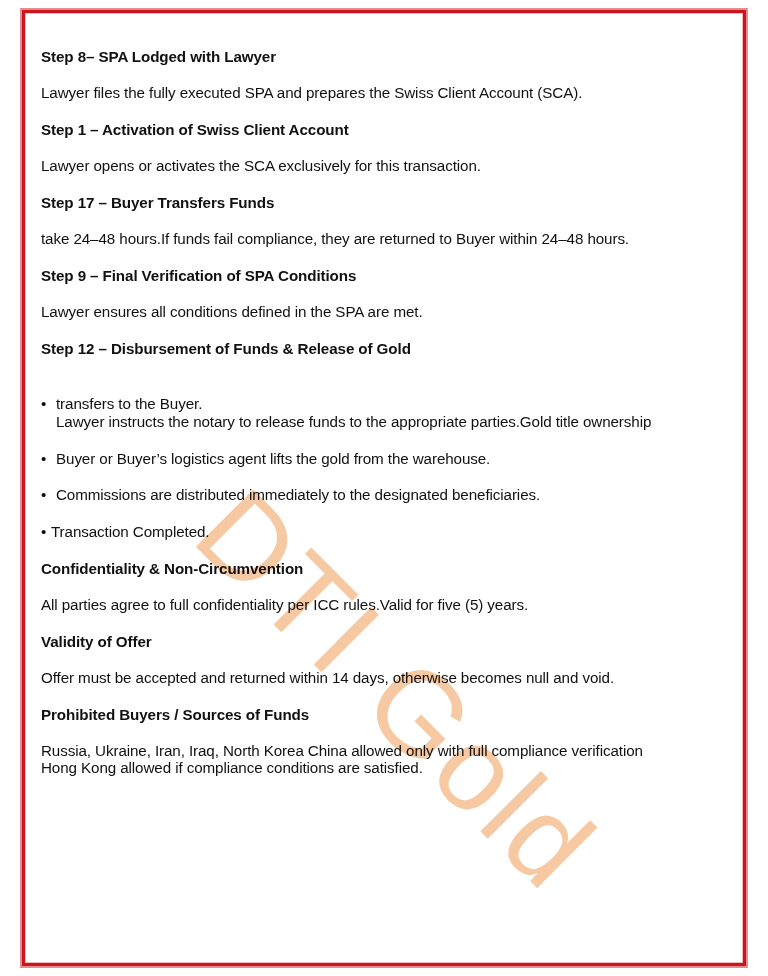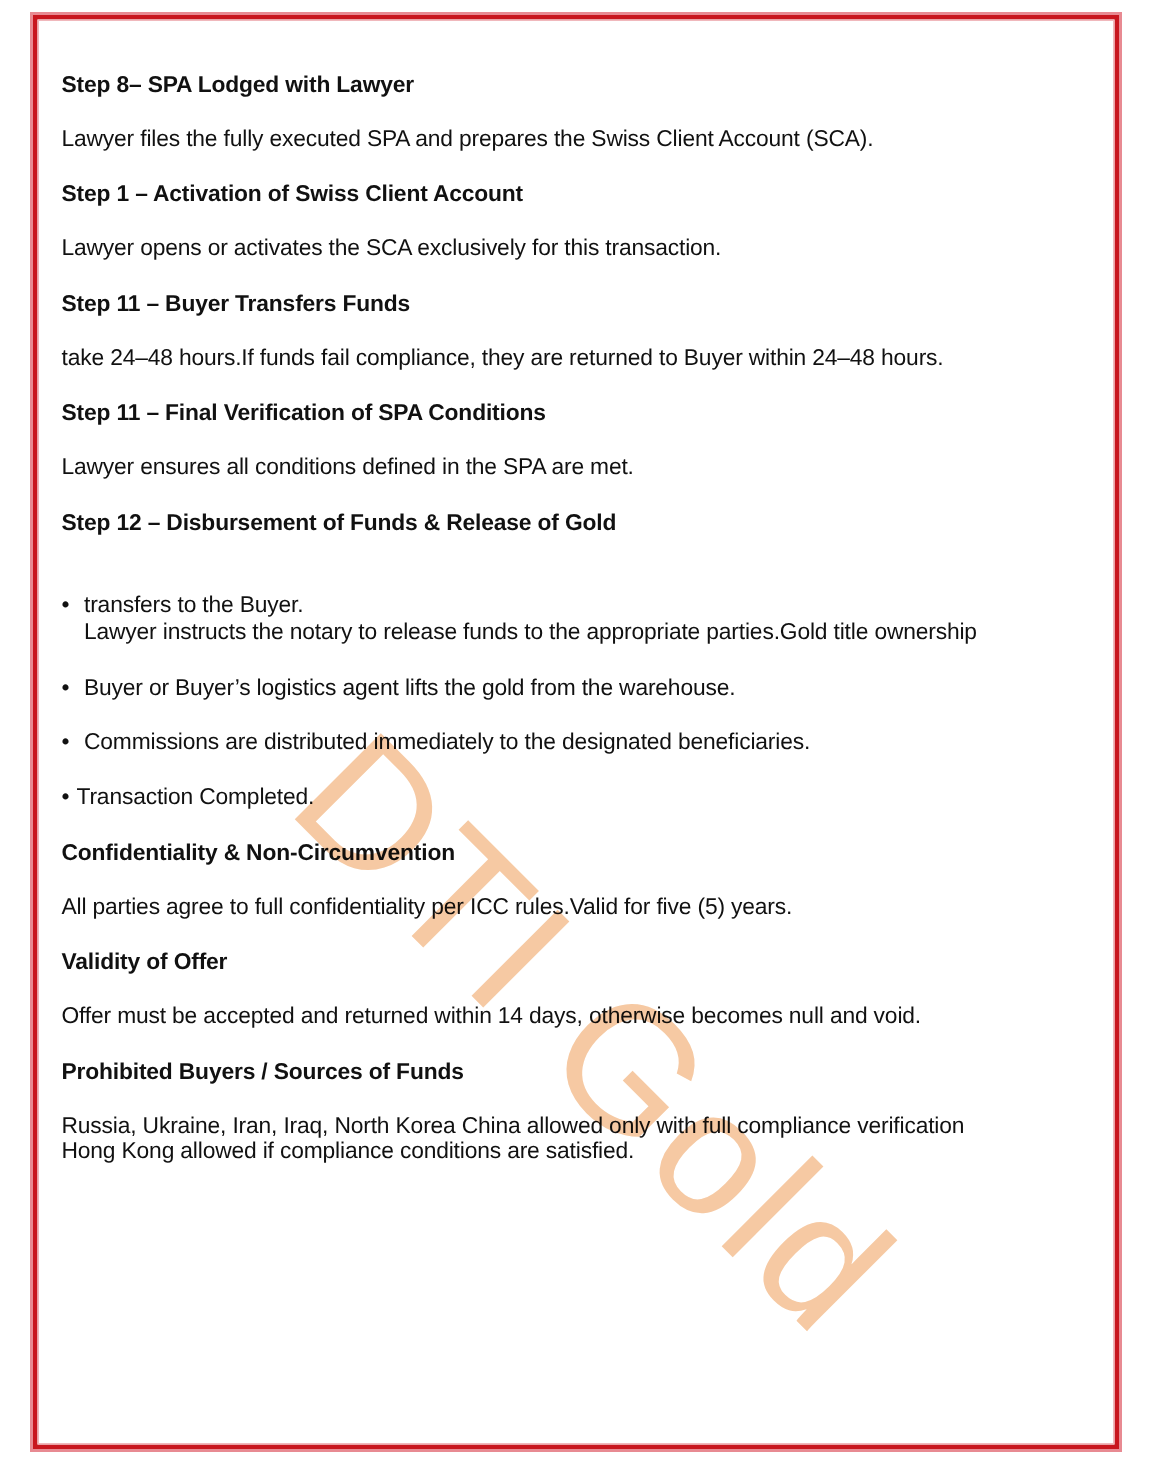--- a/index.html
+++ b/index.html
@@ -104,28 +104,28 @@
   <p class="heading">Step 8– SPA Lodged with Lawyer</p>
   <div class="gap-h"></div>
   <p class="para">Lawyer files the fully executed SPA and prepares the Swiss Client Account (SCA).</p>
   <div class="gap-p"></div>
 
   <p class="heading">Step 1 – Activation of Swiss Client Account</p>
   <div class="gap-h"></div>
   <p class="para">Lawyer opens or activates the SCA exclusively for this transaction.</p>
   <div class="gap-p"></div>
 
-  <p class="heading">Step 11 – Buyer Transfers Funds</p>
+  <p class="heading">Step 17 – Buyer Transfers Funds</p>
   <div class="gap-h"></div>
   <div>
     <p class="para">take 24–48 hours.If funds fail compliance, they are returned to Buyer within 24–48 hours.</p>
   </div>
   <div class="gap-p"></div>
 
-  <p class="heading">Step 11 – Final Verification of SPA Conditions</p>
+  <p class="heading">Step 9 – Final Verification of SPA Conditions</p>
   <div class="gap-h"></div>
   <p class="para">Lawyer ensures all conditions defined in the SPA are met.</p>
   <div class="gap-p"></div>
 
   <p class="heading">Step 12 – Disbursement of Funds &amp; Release of Gold</p>
   <div class="gap-h"></div>
   <div class="gap-p"></div>
 
   <div class="bullet-row">
     <span class="bullet-dot">•</span>

